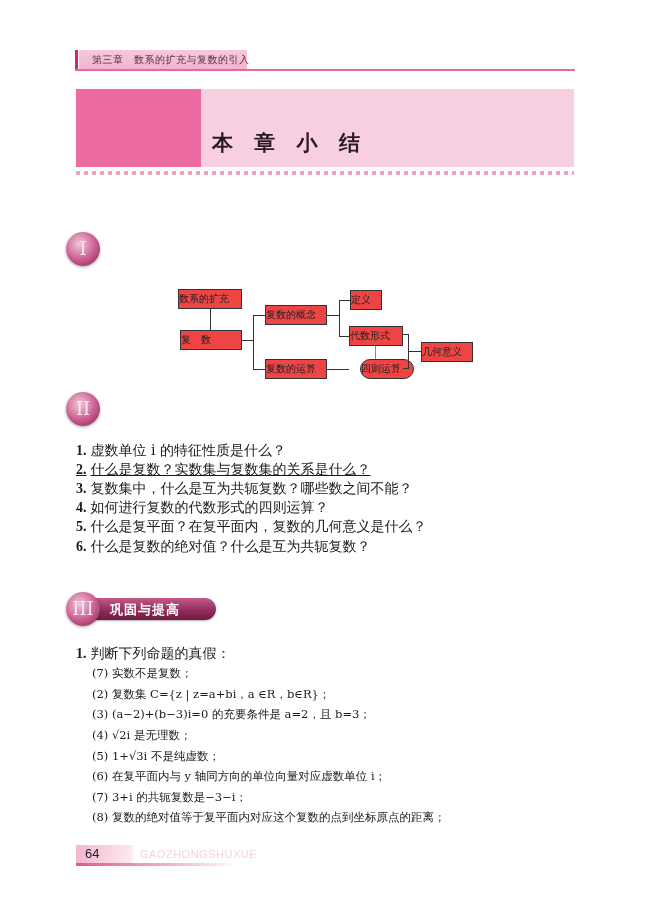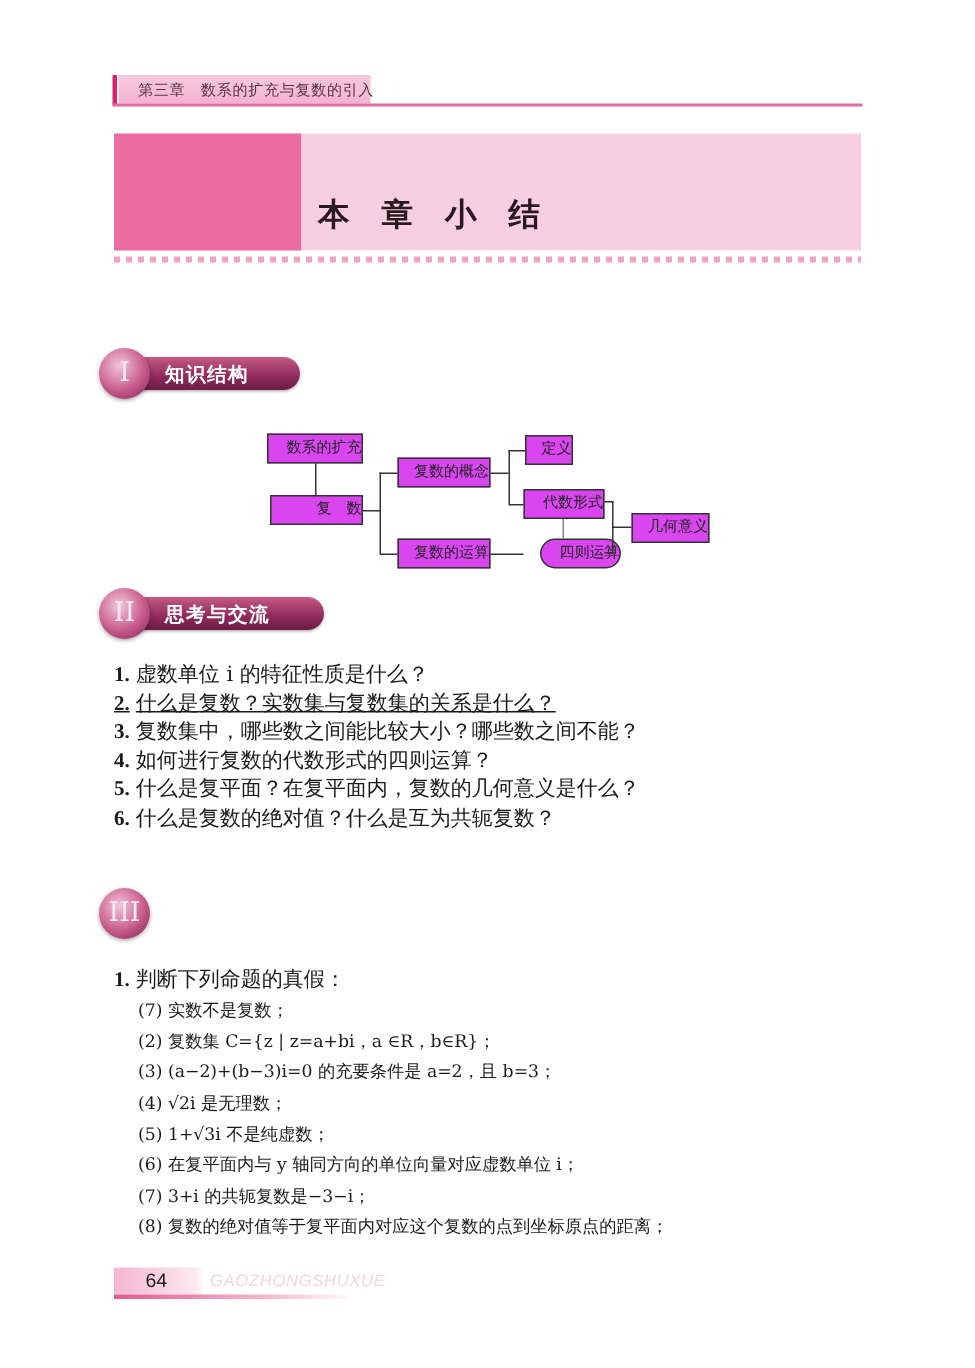--- a/index.html
+++ b/index.html
@@ -28,56 +28,53 @@
                  box-shadow:0 1px 2px rgba(0,0,0,0.3); }
   .badge .pill span { position:absolute; left:30px; top:3px; font-family:"DejaVu Sans","Liberation Sans",sans-serif;
                  font-weight:bold; font-size:13px; color:#ffffff; letter-spacing:1px; }
   .badge .orb { position:absolute; left:0; top:0; width:34px; height:34px; border-radius:50%;
                 background:radial-gradient(circle at 40% 35%,#f3c7da,#c85b8c 55%,#7a2250);
                 box-shadow:0 1px 3px rgba(0,0,0,0.35); }
   .badge .orb span { position:absolute; left:0; right:0; top:6px; text-align:center;
                 font-family:"DejaVu Serif","Liberation Serif",serif; font-size:18px; color:#fbe9f1; }
 
   
-  .box { position:absolute; border:1px solid #333; background:#d946ef; font-size:10px; text-align:right;
+  .box { position:absolute; border:1px solid #333; background:#ef4444; font-size:10px; text-align:left;
          line-height:18px; height:18px; color:#222; }
   .ln { position:absolute; background:#333; }
 
   
   .q { position:absolute; left:76px; font-size:14px; line-height:16px; white-space:nowrap; }
   .q b { font-family:"Liberation Serif","DejaVu Serif",serif; font-weight:bold; margin-right:4px; }
   .sub { position:absolute; left:92px; font-size:11.5px; line-height:16px; white-space:nowrap; }
 
   
   .foot-num-bg { position:absolute; left:76px; top:845px; width:60px; height:18px;
                  background:linear-gradient(90deg,#f4b6cf,#fde8f0 90%,transparent); }
   .foot-num { position:absolute; left:85px; top:846px; font-family:"Liberation Sans","DejaVu Sans",sans-serif;
-              font-size:13px; color:#222;margin-left:12px; }
+              font-size:13px; color:#222; }
   .foot-brand { position:absolute; left:140px; top:848px; font-family:"Liberation Sans","DejaVu Sans",sans-serif;
-                font-size:11px; color:#f3d3e0; letter-spacing:0.5px;font-style:italic; }
+                font-size:11px; color:#f3d3e0; letter-spacing:0.5px; }
   .foot-line { position:absolute; left:76px; top:863px; width:160px; height:3px;
                background:linear-gradient(90deg,#e05a90,#f6c3d7 70%,transparent); }
 </style>
 </head>
 <body>
 
 <div class="chap-bar"></div>
 <div class="chap-tab"></div>
 <div class="chap-text">第三章　数系的扩充与复数的引入</div>
 <div class="chap-line"></div>
 
 <div class="band-left"></div>
 <div class="band-right"></div>
 <div class="band-title">本 章 小 结</div>
 <div class="dots"></div>
 
 <div class="badge" style="left:66px; top:232px; width:140px;">
-  <div class="pill" style="width:120px;">
-    <span>知识结构</span>
-  </div>
   <div class="orb">
     <span>I</span>
   </div>
 </div>
 
 <div>
   <div class="box" style="left:178px; top:289px; width:62px;">数系的扩充</div>
   <div class="box" style="left:180px; top:330px; width:60px;">复　数</div>
   <div class="box" style="left:265px; top:305px; width:60px;">复数的概念</div>
   <div class="box" style="left:265px; top:359px; width:60px;">复数的运算</div>
@@ -97,38 +94,38 @@
   <div class="ln" style="left:339px; top:336px; width:10px; height:1px;"></div>
   <div class="ln" style="left:327px; top:369px; width:22px; height:1px;"></div>
   <div class="ln" style="left:375px; top:346px; width:1px; height:13px; background:#888;"></div>
   <div class="ln" style="left:403px; top:334px; width:6px; height:1px;"></div>
   <div class="ln" style="left:403px; top:368px; width:6px; height:1px;"></div>
   <div class="ln" style="left:408px; top:334px; width:1px; height:35px;"></div>
   <div class="ln" style="left:408px; top:351px; width:13px; height:1px;"></div>
 </div>
 
 <div class="badge" style="left:66px; top:392px; width:155px;">
-  <div class="pill" style="width:136px;">
-    <span>思考与交流</span>
-  </div>
   <div class="orb">
     <span>II</span>
   </div>
 </div>
 
 <div>
   <div class="q" style="top:442px;"><b>1.</b><span>虚数单位 i 的特征性质是什么？</span></div>
   <div class="q" style="top:461px;text-decoration:underline;"><b>2.</b><span>什么是复数？实数集与复数集的关系是什么？</span></div>
-  <div class="q" style="top:480px;"><b>3.</b><span>复数集中，哪些数之间能比较大小？哪些数之间不能？</span></div>
+  <div class="q" style="top:480px;"><b>3.</b><span>复数集中，什么是互为共轭复数？哪些数之间不能？</span></div>
   <div class="q" style="top:499px;"><b>4.</b><span>如何进行复数的代数形式的四则运算？</span></div>
   <div class="q" style="top:518px;"><b>5.</b><span>什么是复平面？在复平面内，复数的几何意义是什么？</span></div>
   <div class="q" style="top:538px;"><b>6.</b><span>什么是复数的绝对值？什么是互为共轭复数？</span></div>
 </div>
 
 <div class="badge" style="left:66px; top:592px; width:155px;">
+  <div class="pill" style="width:136px;">
+    <span>巩固与提高</span>
+  </div>
   <div class="orb">
     <span>III</span>
   </div>
 </div>
 
 <div>
   <div class="q" style="top:645px;"><b>1.</b><span>判断下列命题的真假：</span></div>
   <div class="sub" style="top:665px;">(7) 实数不是复数；</div>
   <div class="sub" style="top:686px;">(2) 复数集 C={z | z=a+bi，a ∈R，b∈R}；</div>
   <div class="sub" style="top:706px;text-align:right;">(3) (a−2)+(b−3)i=0 的充要条件是 a=2，且 b=3；</div>

